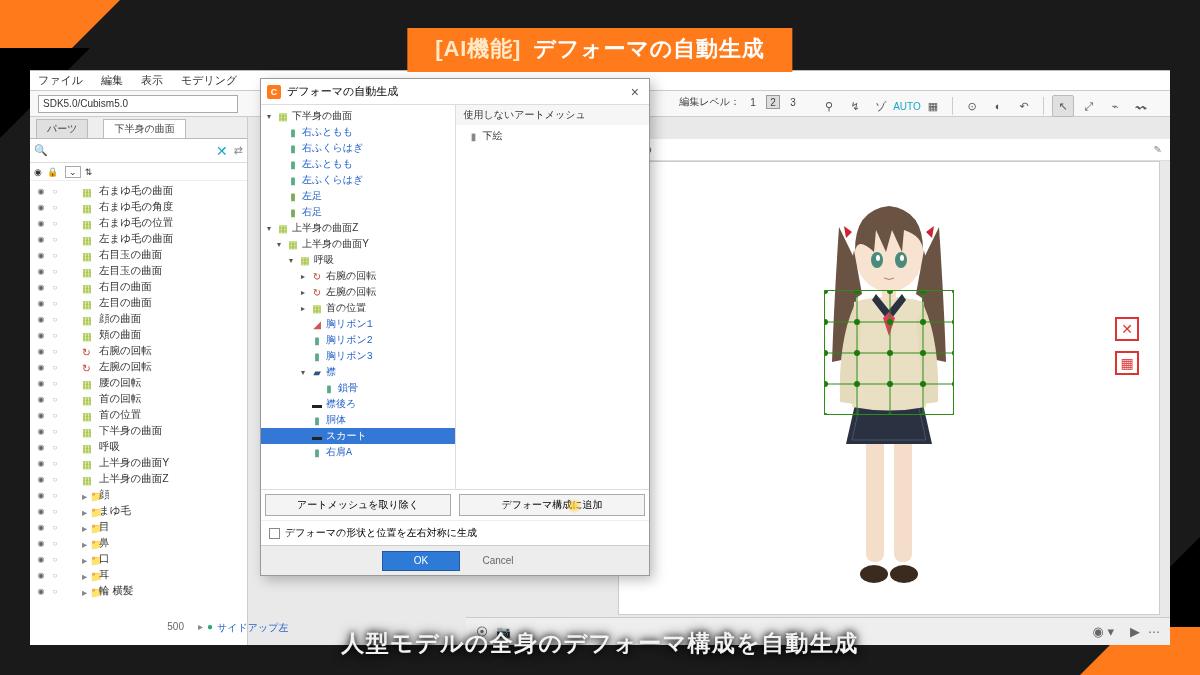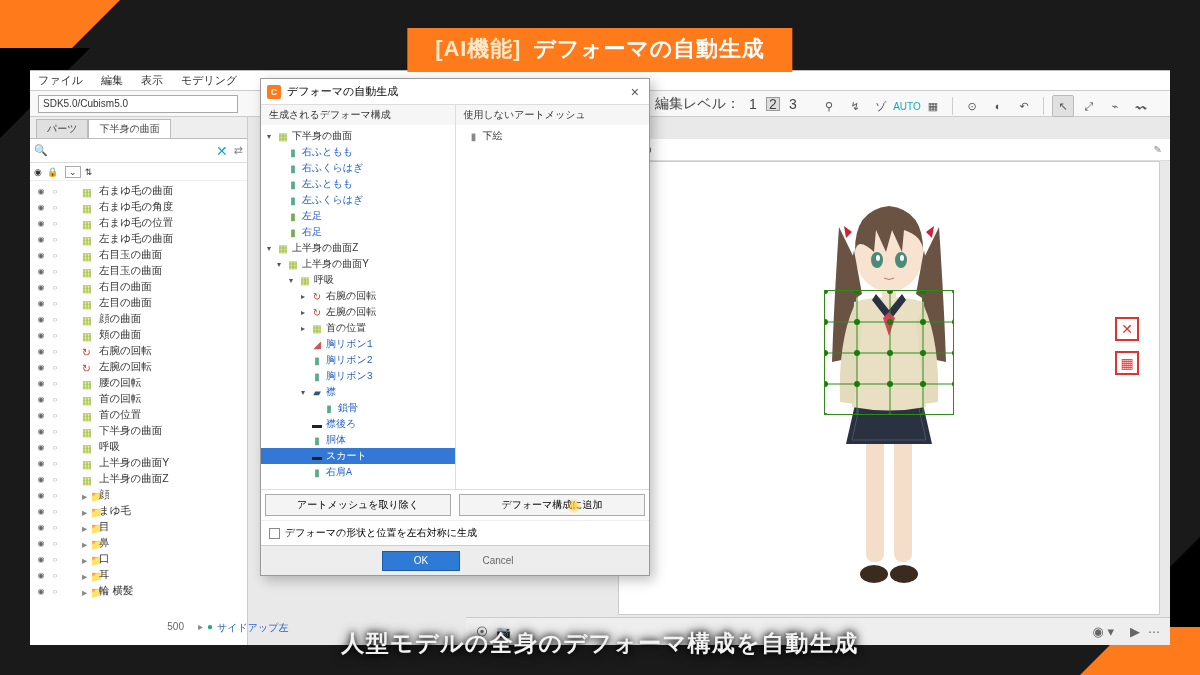--- a/index.html
+++ b/index.html
@@ -15,30 +15,30 @@
   .title-banner .ai { color:#ffe9c7; margin-right:12px; }
   .caption { position:absolute; bottom:16px; left:50%; transform:translateX(-50%); color:#f2f2f2; font-size:23px; font-weight:600; letter-spacing:0.06em; text-shadow:0 0 6px rgba(0,0,0,.9), 0 0 12px rgba(0,0,0,.9); z-index:30; white-space:nowrap;}
 
   .app-window { position:absolute; top:70px; left:30px; right:30px; bottom:30px; background:#f2f2f2; font-size:11px; color:#333; border-top:1px solid #bbb; z-index:10; overflow:hidden;}
   
   .menubar { height:20px; background:#fff; border-bottom:1px solid #ccc; display:flex; align-items:center; gap:18px; padding:0 8px; font-size:11px;}
   .menubar span { cursor:default;}
 
   .toolbar-row { height:26px; background:#f8f8f8; border-bottom:1px solid #ccc; display:flex; align-items:center; }
   .sdk-box { margin-left:8px; width:200px; height:18px; background:#fff; border:1px solid #aaa; padding:0 4px; line-height:16px; font-size:10px;}
-  .edit-level { position:absolute; right:370px; top:24px; display:flex; align-items:center; gap:6px; font-size:14px; color:#444;}
+  .edit-level { position:absolute; right:370px; top:24px; display:flex; align-items:center; gap:6px; font-size:10px; color:#444;}
   .edit-level .num { width:14px; height:14px; display:inline-flex; align-items:center; justify-content:center; }
   .edit-level .sel { background:#ddd; border:1px solid #999;}
   
   .top-toolbar-icons { position:absolute; top:22px; right:18px; height:26px; display:flex; align-items:center; gap:4px;}
   .top-toolbar-icons .ico { width:22px; height:22px; display:flex; align-items:center; justify-content:center; color:#555; border:1px solid transparent; border-radius:2px;}
   .top-toolbar-icons .sep { width:1px; height:18px; background:#ccc; margin:0 4px;}
 
   
-  .panel-tabs { height:22px; background:#eee; display:flex; align-items:flex-end; padding-left:6px; gap:1px; border-bottom:1px solid #bbb;}
+  .panel-tabs { height:22px; background:#eee; display:flex; align-items:flex-end; padding-left:6px; gap:16px; border-bottom:1px solid #bbb;}
   .panel-tab { background:#e0e0e0; border:1px solid #bbb; border-bottom:none; padding:2px 10px; font-size:10px; color:#444; margin-right:-1px;}
   .panel-tab.active { background:#fff; }
 
   .sidebar { position:absolute; top:46px; left:0; width:218px; bottom:0; background:#fff; border-right:1px solid #ccc; }
   .sidebar-tools { height:24px; border-bottom:1px solid #ddd; display:flex; align-items:center; padding:0 4px; gap:6px;}
   .sidebar-tools .search-ico { color:#888; }
   .sidebar-tools .mask-ico { color:#19a7c7; font-size:14px;}
   .sidebar-tools .arrow-ico { color:#888;}
   .tree { padding:2px 0; overflow:hidden; font-size:10.5px;}
   .tree-row { display:flex; align-items:center; height:16px; padding-left:4px; white-space:nowrap;}
@@ -465,21 +465,20 @@
 </div>
 
 <div class="dialog">
   <div class="dlg-title">
     <span class="logo">C</span>
     <span>デフォーマの自動生成</span>
     <span class="x">×</span>
   </div>
   <div class="dlg-cols">
     <div class="dlg-col">
-      <div class="dlg-col-h">生成されるデフォーマ構成</div>
       <div class="dlg-tree" id="dlg-tree">
           <div class="dlg-row ind-0">
             <span class="arr">▾</span>
             <span class="ic" style="color:#9bbd2d">▦</span>
             <span class="lbl ">下半身の曲面</span>
           </div>
           <div class="dlg-row ind-1">
             <span class="arr"></span>
             <span class="ic" style="color:#5a8">▮</span>
             <span class="lbl link">右ふともも</span>

